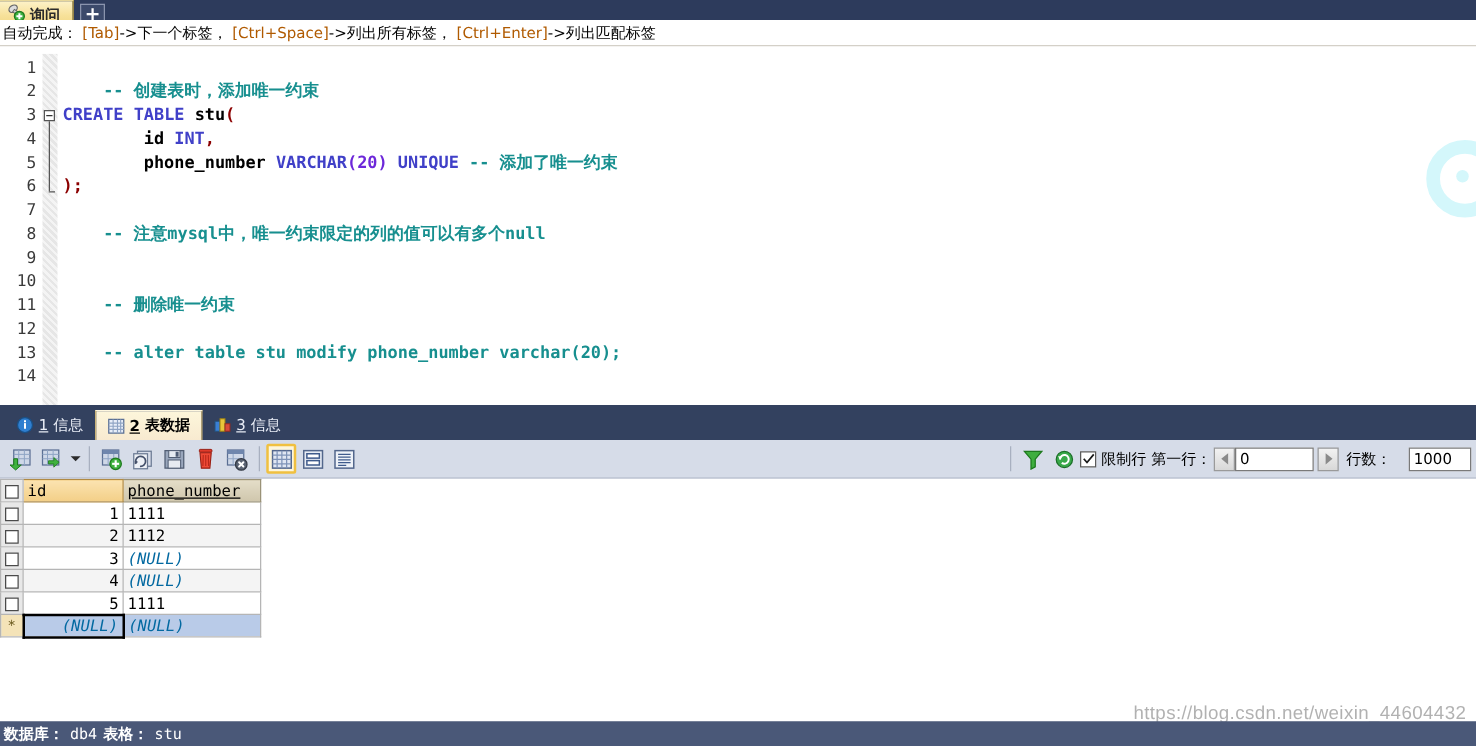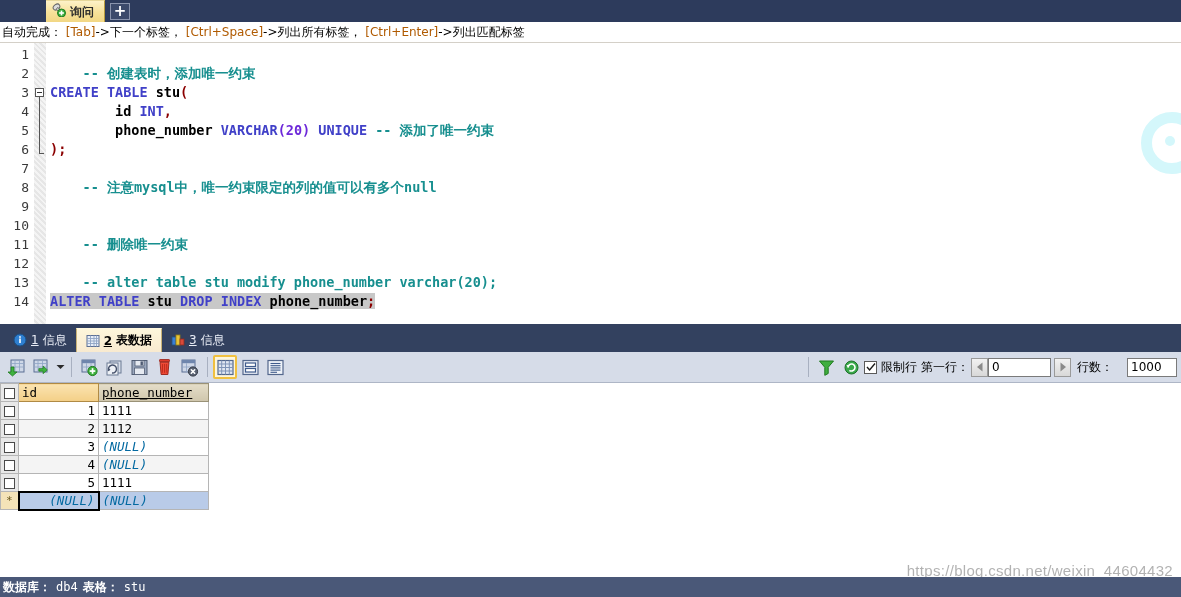--- a/index.html
+++ b/index.html
@@ -24,41 +24,40 @@
     display: flex; align-items: flex-end;
   }
   .qtab {
     height: 22px;
     background: linear-gradient(to bottom,#fdf2c8 0%,#f7e199 55%,#f2d784 100%);
     border-top: 1px solid #e8d89a;
     border-right: 1px solid #b99d3f;
     display: flex; align-items: center;
     padding: 0 10px 0 5px;
     gap: 4px;
-    margin-left: 46px;
   }
   .qtab-label {
     font-size: 12px; font-weight: bold; color: #2b2b2b;
     font-family: "DejaVu Sans", sans-serif;
     line-height: 1;
   }
   .tab-plus {
     width: 20px; height: 17px;
     margin-left: 5px; margin-bottom: 2px;
     background: #3c4a6b;
     border: 1px solid #8a94ad;
     display: flex; align-items: center; justify-content: center;
     color: #ffffff; font-size: 15px; font-weight: bold;
     line-height: 1;
     font-family: "DejaVu Sans", sans-serif;
   }
 
   
   .hintbar {
-    position: absolute; left: 0; top: 22px;
+    position: absolute; left: 0; top: 16px;
     width: 1181px; height: 21px;
     background: #ffffff;
     border-bottom: 1px solid #d4d0c8;
     display: flex; align-items: center;
     padding-left: 2px;
     font-size: 12px;
     font-family: "DejaVu Sans", sans-serif;
     color: #000000;
     white-space: nowrap;
   }
@@ -377,21 +376,20 @@
 
       <div class="cline">&nbsp;</div>
       <div class="cline">&nbsp;</div>
 
       <div class="cline">    <span class="cm">-- 删除唯一约束</span></div>
 
       <div class="cline">&nbsp;</div>
 
       <div class="cline">    <span class="cm">-- alter table stu modify phone_number varchar(20);</span></div>
 
-      <div class="cline"><span class="sel"><span class="kw">ALTER</span> <span class="kw">TABLE</span> <span class="id">stu</span> <span class="kw">DROP</span> <span class="kw">INDEX</span> <span class="id">phone_number</span><span class="pun">;</span></span></div>
     </div>
   </div>
 
   <div class="restabs">
 
     <div class="rtab">
       <span class="ricon">
         <svg width="14" height="14" viewBox="0 0 14 14">
           <circle cx="7" cy="7" r="6" fill="#2f7fd0" stroke="#1a4f85" stroke-width="1"></circle>
           <rect x="6.2" y="5.5" width="1.6" height="4.5" fill="#fff"></rect>

